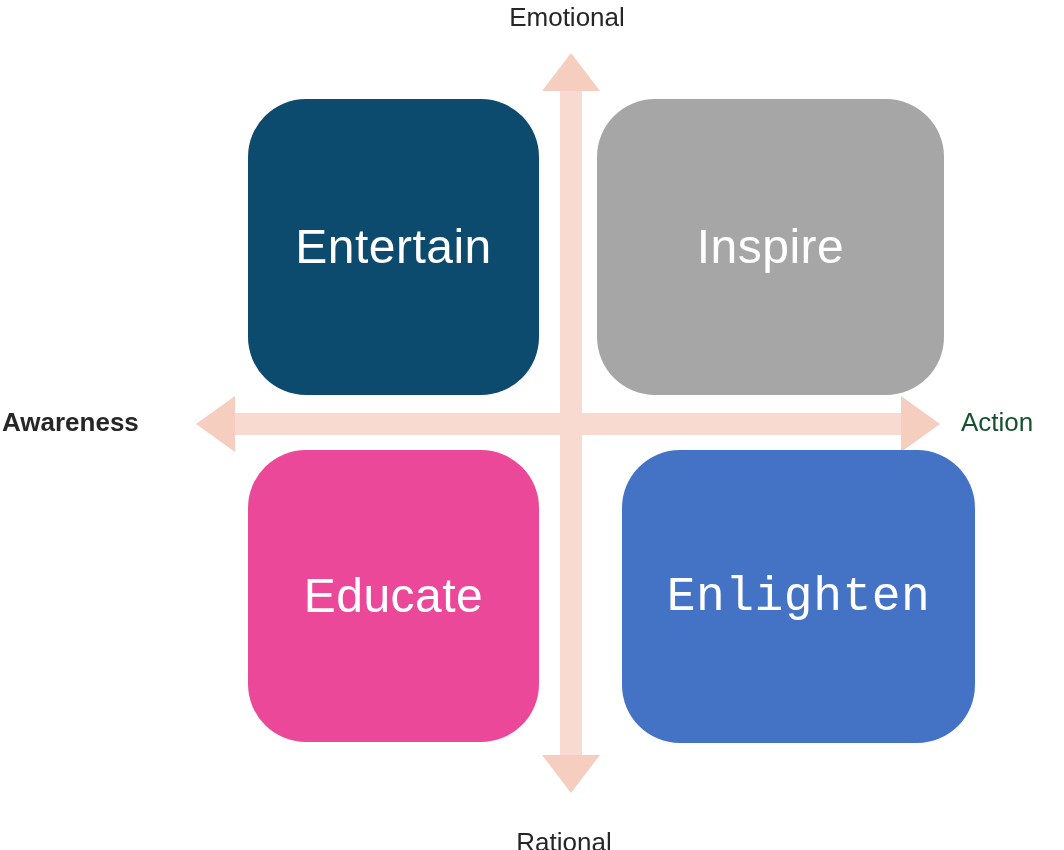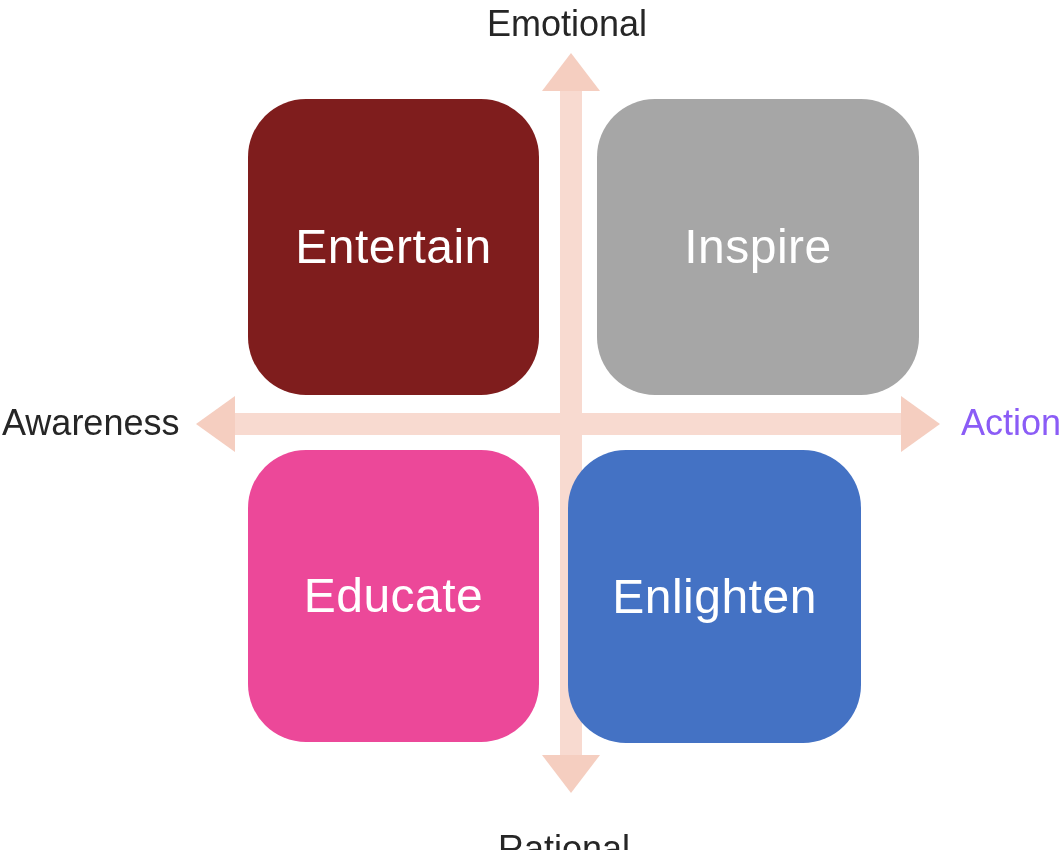--- a/index.html
+++ b/index.html
@@ -22,58 +22,58 @@
     height: 850px;
   }
   .quadrant {
     position: absolute;
     border-radius: 58px;
     display: flex;
     align-items: center;
     justify-content: center;
   }
   .q-tl { left: 248px; top: 99px;  width: 291px; height: 296px; }
-  .q-tr { left: 597px; top: 99px;  width: 322px; height: 296px; }
+  .q-tr { left: 597px; top: 99px;  width: 347px; height: 296px; }
   .q-bl { left: 248px; top: 450px; width: 291px; height: 292px; }
-  .q-br { left: 568px; top: 450px; width: 293px; height: 293px; }
+  .q-br { left: 622px; top: 450px; width: 353px; height: 293px; font-family: Liberation Mono, monospace; }
   .quadrant .q-label {
     font-size: 48px;
     letter-spacing: 0.5px;
     line-height: 1;
     white-space: nowrap;
   }
   .axis-label {
     position: absolute;
-    font-size: 36px;
+    font-size: 26px;
     line-height: 1.2;
     white-space: nowrap;
   }
   .axis-top    { left: 567px; top: 2px;    transform: translateX(-50%); }
   .axis-bottom { left: 564px; top: 810px;  transform: translateX(-50%); margin-top: 17px; }
-  .axis-left   { left: 2px;   top: 423px;  transform: translateY(-50%); }
+  .axis-left   { left: 2px;   top: 423px;  transform: translateY(-50%); font-weight: bold; }
   .axis-right  { left: 961px; top: 423px;  transform: translateY(-50%); }
 </style>
 </head>
 <body>
 
 <div class="canvas">
 
   <svg class="arrow-layer" viewBox="0 0 1064 850" aria-hidden="true">
 
     <rect x="560" y="89" width="22" height="668" fill="#F8DAD0"></rect>
 
     <rect x="233" y="413" width="670" height="22" fill="#F8DAD0"></rect>
 
     <polygon points="571,53 600,91 542,91" fill="#F5CEC0"></polygon>
     <polygon points="571,793 542,755 600,755" fill="#F5CEC0"></polygon>
     <polygon points="196,424 235,396 235,452" fill="#F5CEC0"></polygon>
     <polygon points="940,424 901,396 901,452" fill="#F5CEC0"></polygon>
   </svg>
 
-  <div class="quadrant q-tl" style="background: #7f1d1d;">
+  <div class="quadrant q-tl" style="background: #0c4a6e;">
     <span class="q-label" style="color: rgb(255, 255, 255);">Entertain</span>
   </div>
 
   <div class="quadrant q-tr" style="background: rgb(166, 166, 166);">
     <span class="q-label" style="color: rgb(255, 255, 255);">Inspire</span>
   </div>
 
   <div class="quadrant q-bl" style="background: #ec4899;">
     <span class="q-label" style="color: rgb(255, 255, 255);">Educate</span>
   </div>
@@ -81,15 +81,15 @@
   <div class="quadrant q-br" style="background: rgb(68, 114, 196);">
     <span class="q-label" style="color: rgb(255, 255, 255);">Enlighten</span>
   </div>
 
   <div class="axis-label axis-top" style="color: rgb(38, 38, 38);">Emotional</div>
 
   <div class="axis-label axis-bottom" style="color: rgb(38, 38, 38);">Rational</div>
 
   <div class="axis-label axis-left" style="color: rgb(38, 38, 38);">Awareness</div>
 
-  <div class="axis-label axis-right" style="color: #8b5cf6;">Action</div>
+  <div class="axis-label axis-right" style="color: #14532d;">Action</div>
 
 </div>
 
 </body></html>

